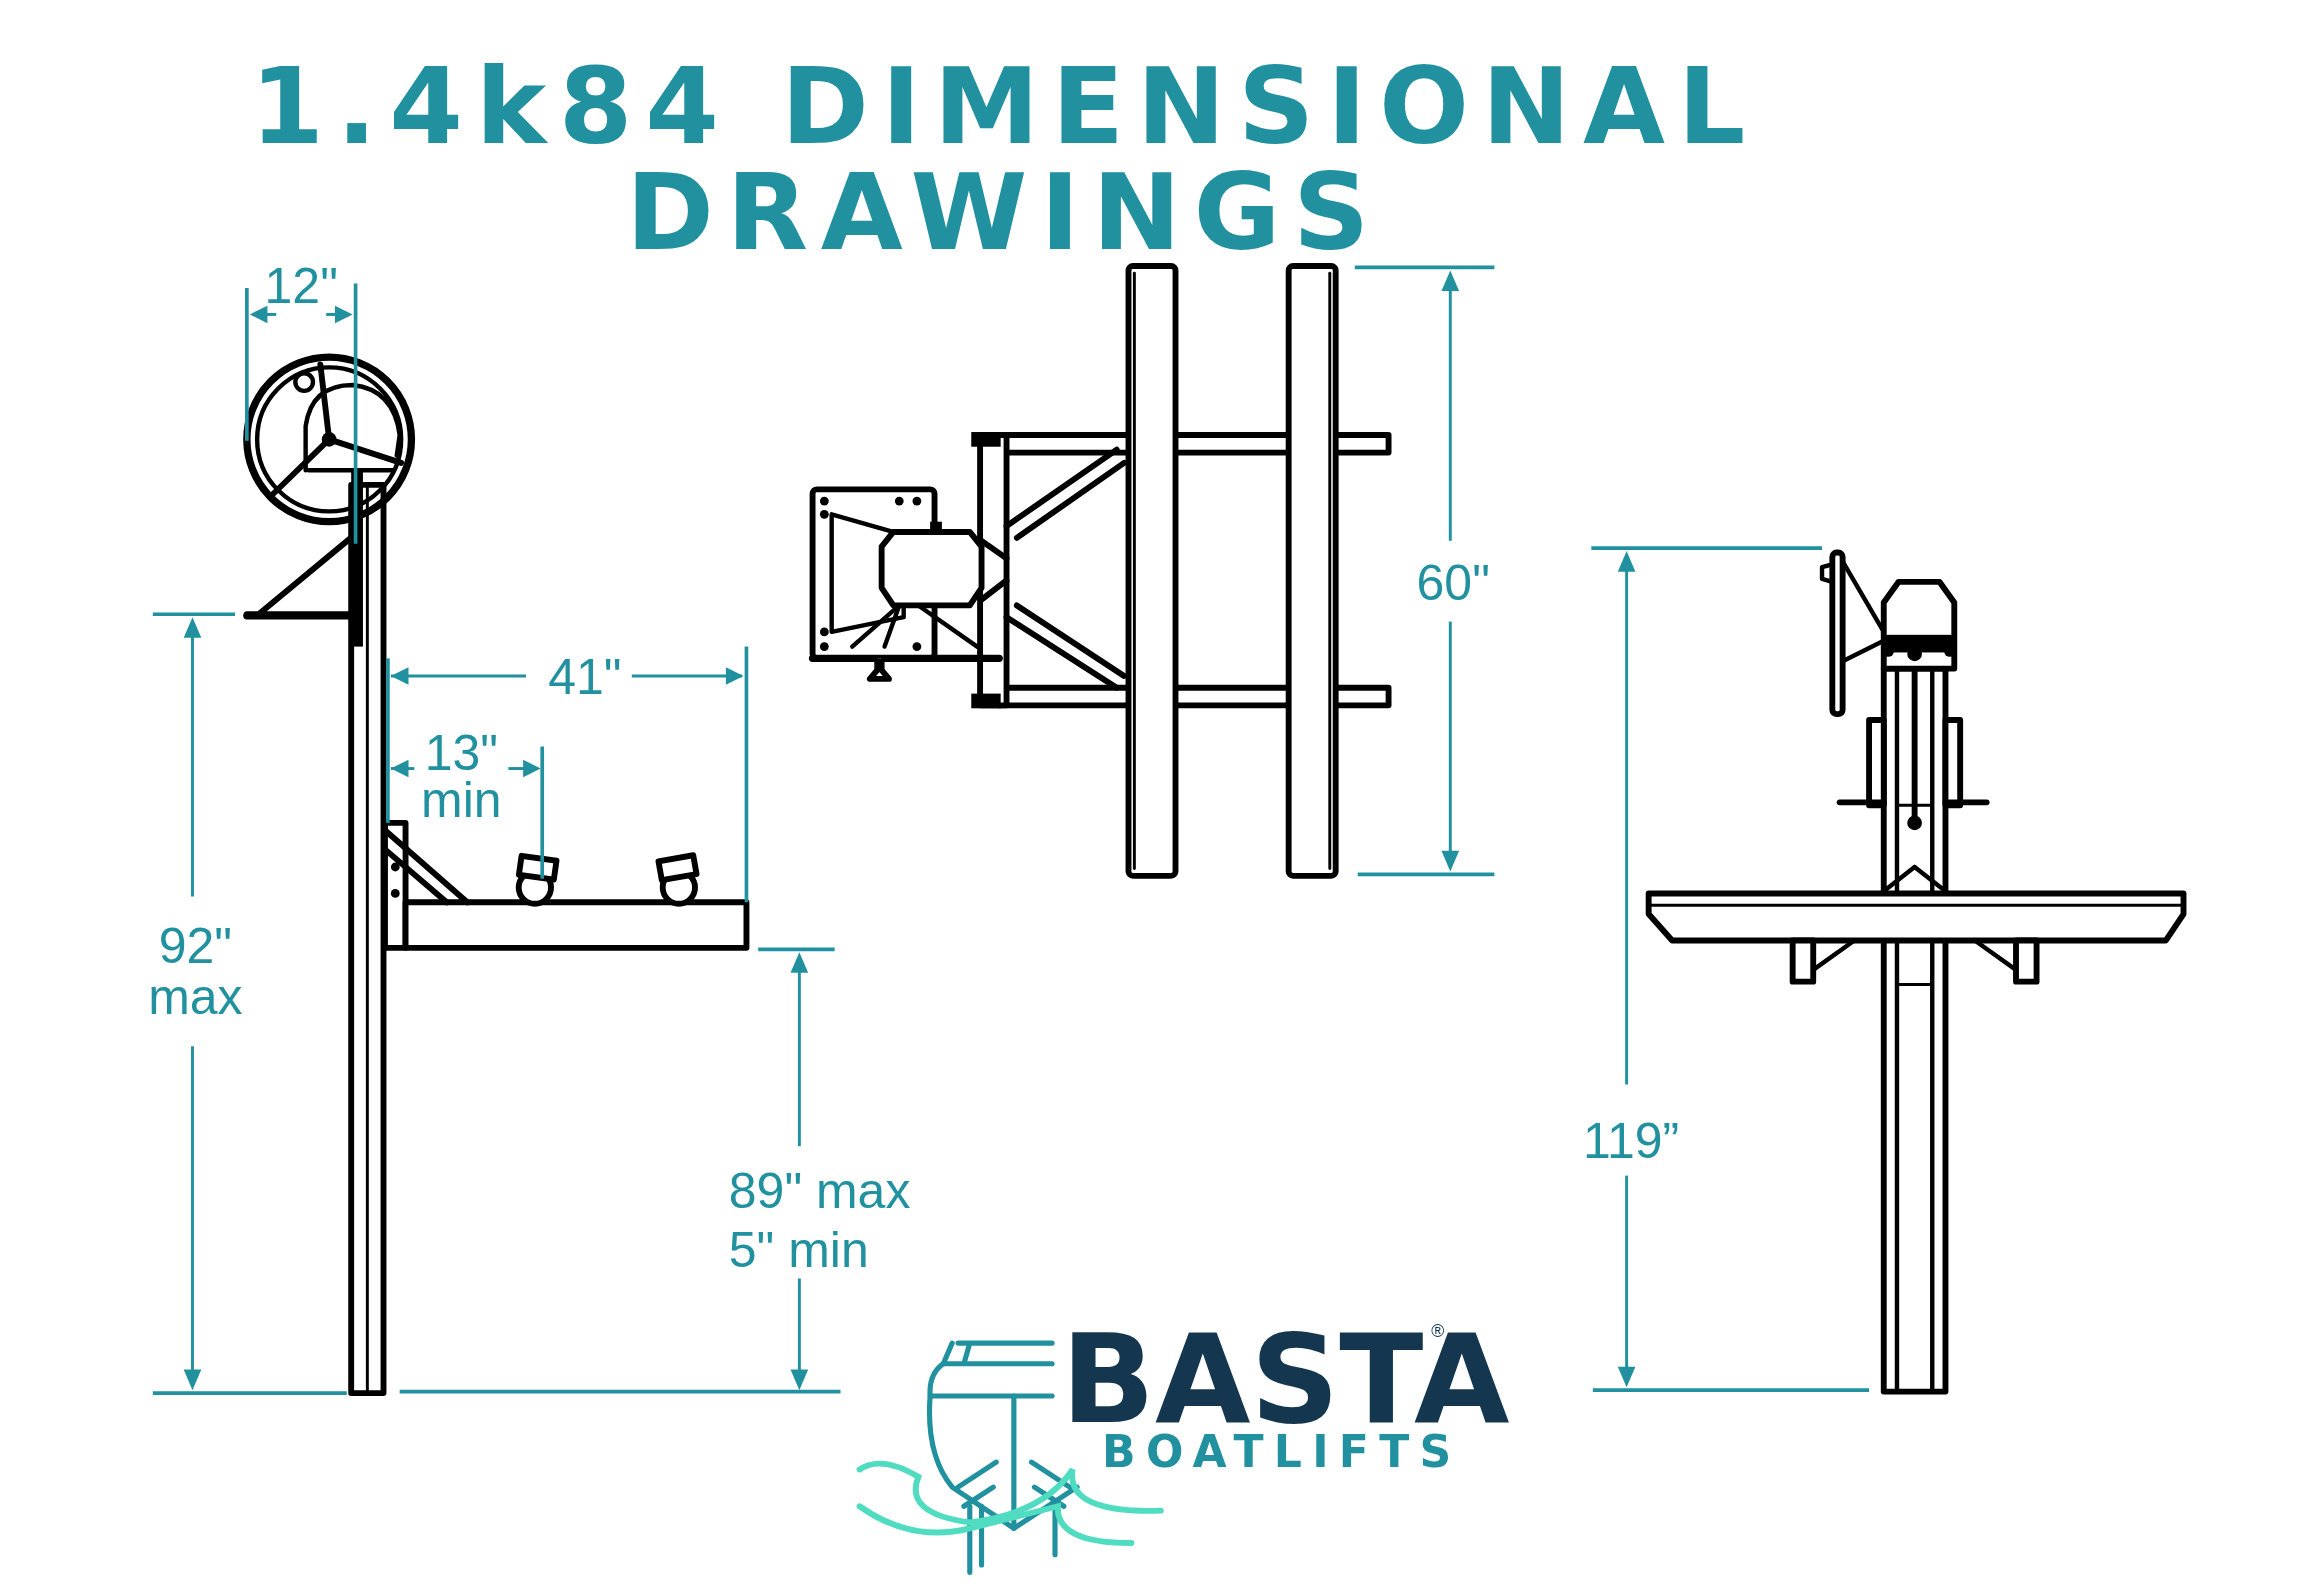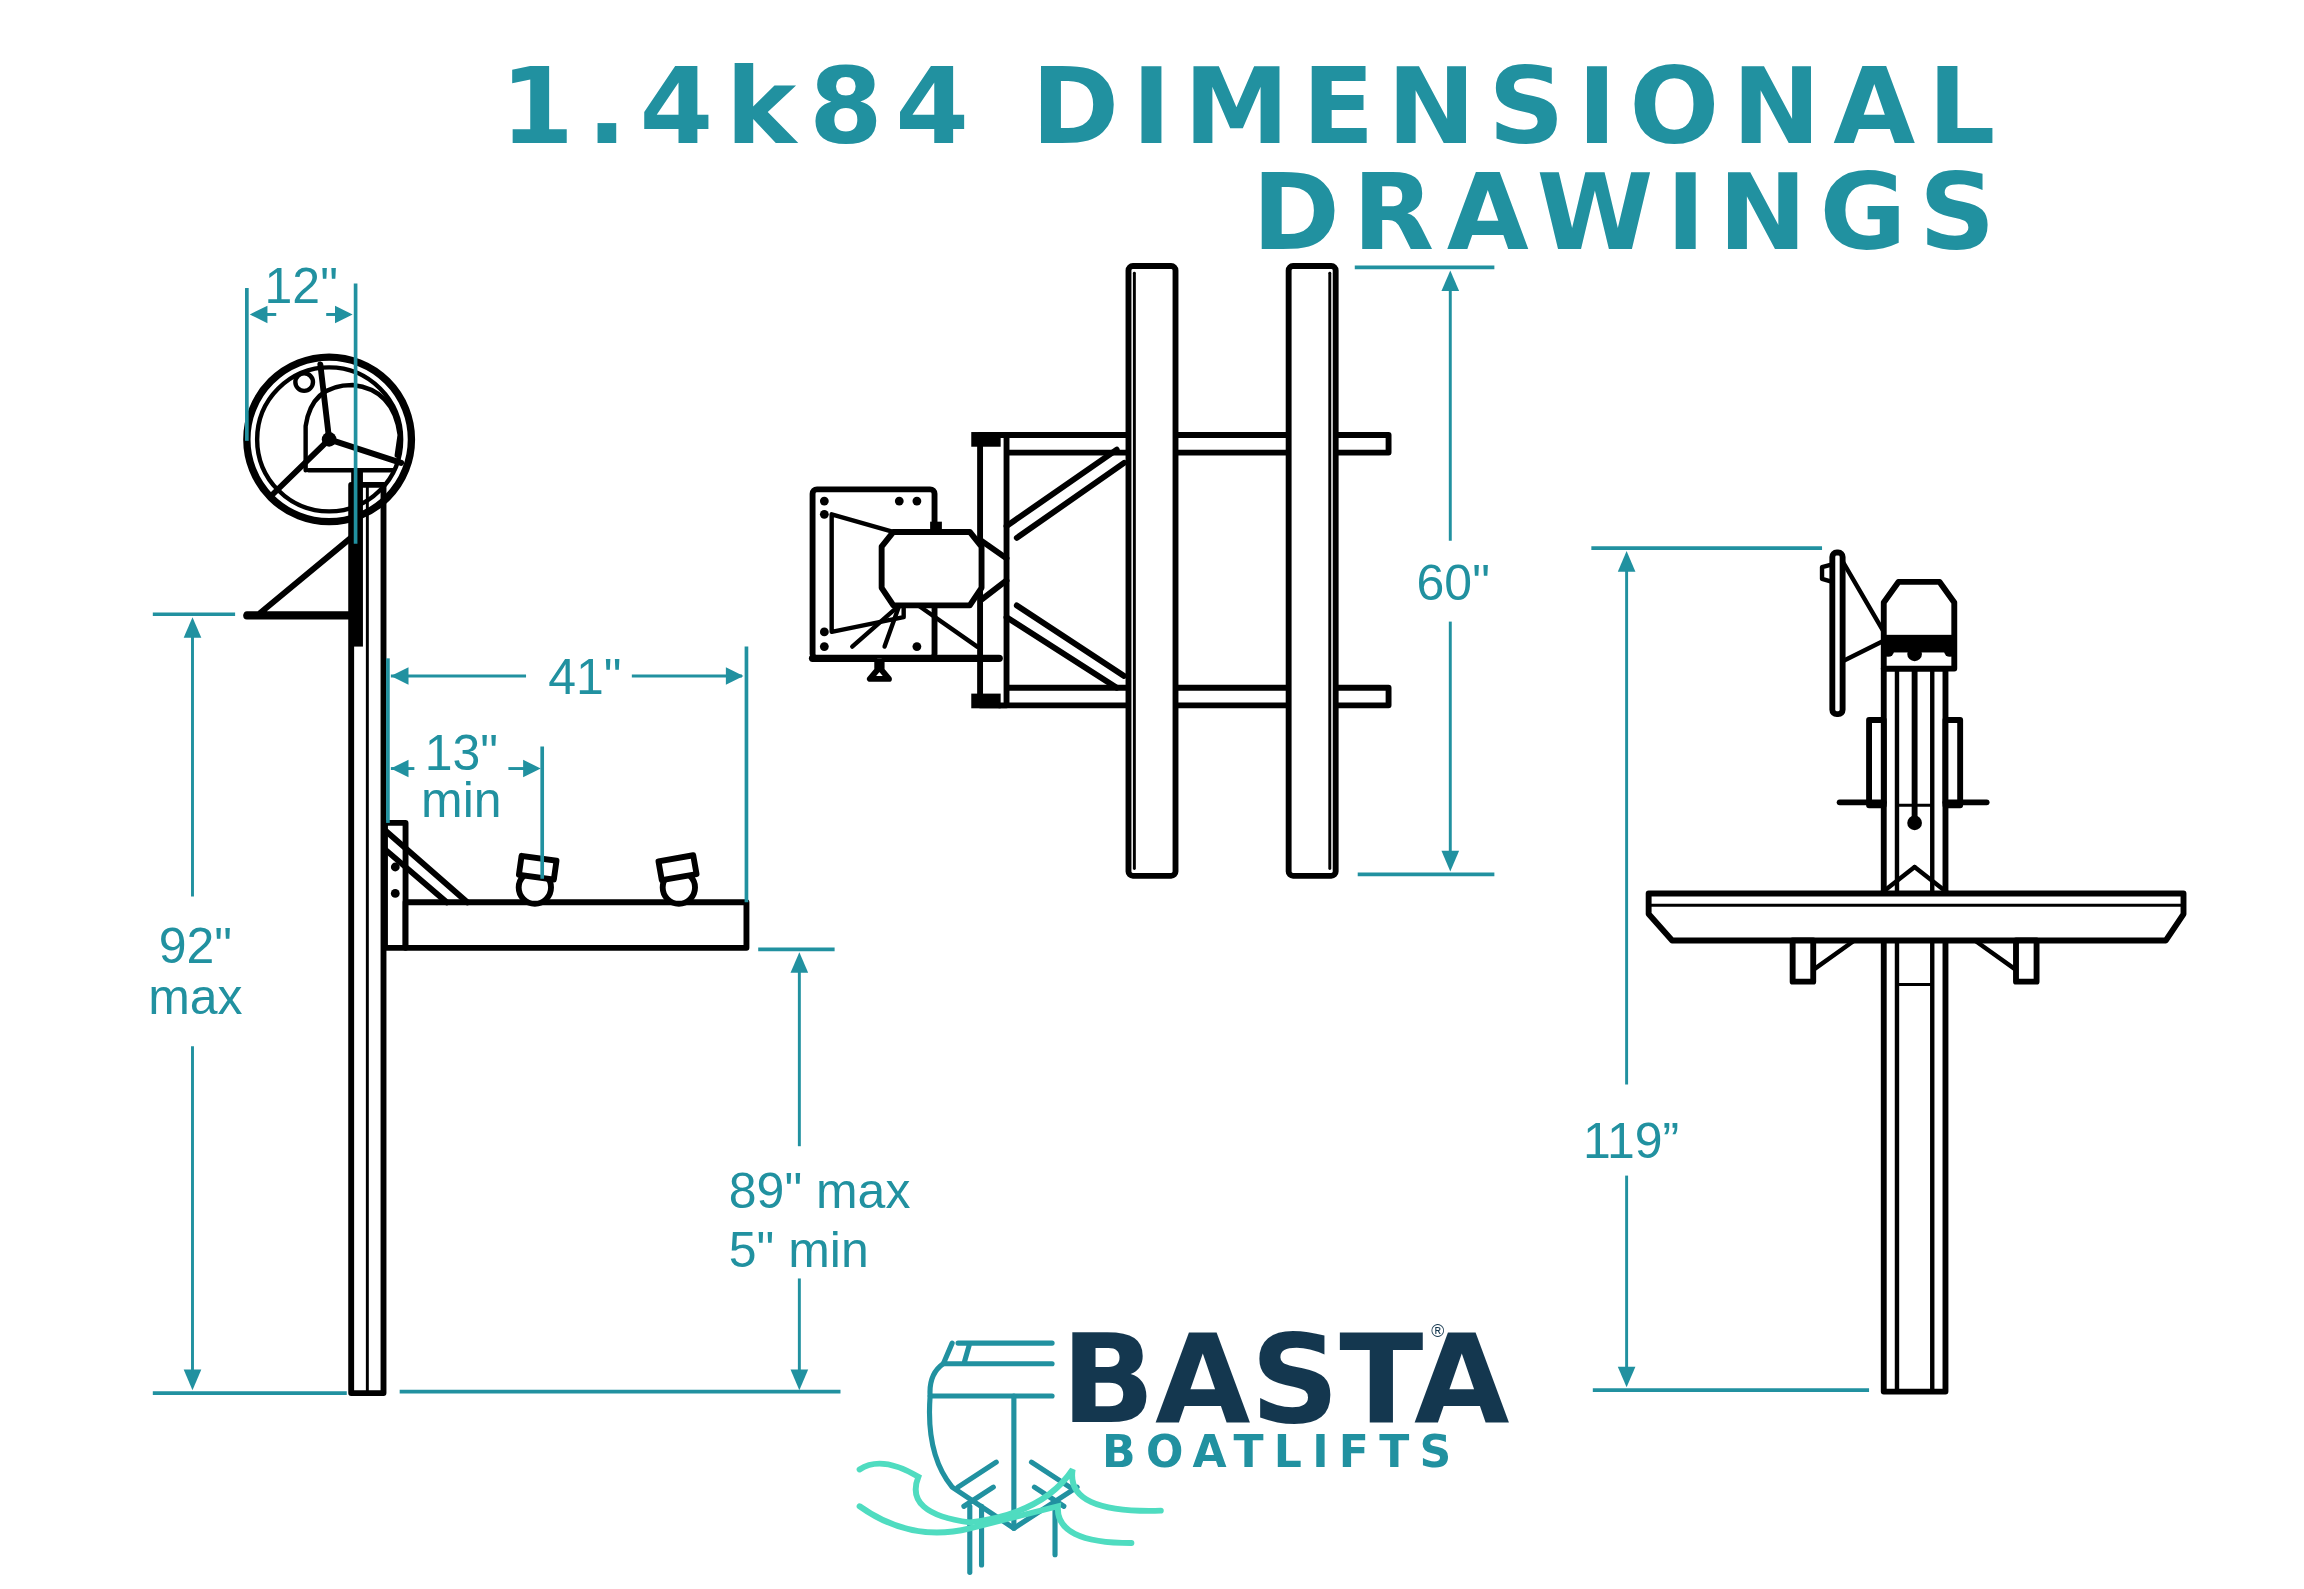--- a/index.html
+++ b/index.html
@@ -1,18 +1,18 @@
 <!DOCTYPE html>
 <html style="font-size:14.4px"><head>
 <meta charset="utf-8">
 <style>
   html, body { margin:0; padding:0; background:#ffffff; }
   body { width:2304px; height:1590px; overflow:hidden; position:relative; font-family:"Liberation Sans", sans-serif; }
   .title {
-    position:absolute; left:0; top:54px; width:2008px; text-align:right;
+    position:absolute; left:0; top:54px; width:2008px; text-align:center;
     font-family:"DejaVu Sans", sans-serif; font-weight:bold; font-size:106px;
     letter-spacing:12.6px; color:#2191a0; line-height:1; transform:scaleY(1.0);
   }
   svg.drawing { position:absolute; left:0; top:0; width:2304px; height:1590px; }
   .dimtxt { font-family:"Liberation Sans", sans-serif; fill:#2191a0; font-size:34px; }
   .logo-basta { font-family:"DejaVu Sans", sans-serif; font-weight:bold; fill:#14374f; font-size:84px; }
   .logo-lifts { font-family:"DejaVu Sans", sans-serif; font-weight:bold; fill:#2191a0; font-size:30px; letter-spacing:7px; }
   .ln { stroke:#000; fill:none; stroke-width:4; stroke-linejoin:round; stroke-linecap:round; }
   .lnf { stroke:#000; fill:#fff; stroke-width:4; stroke-linejoin:round; }
   .dim { stroke:#2191a0; stroke-width:2; fill:none; }

